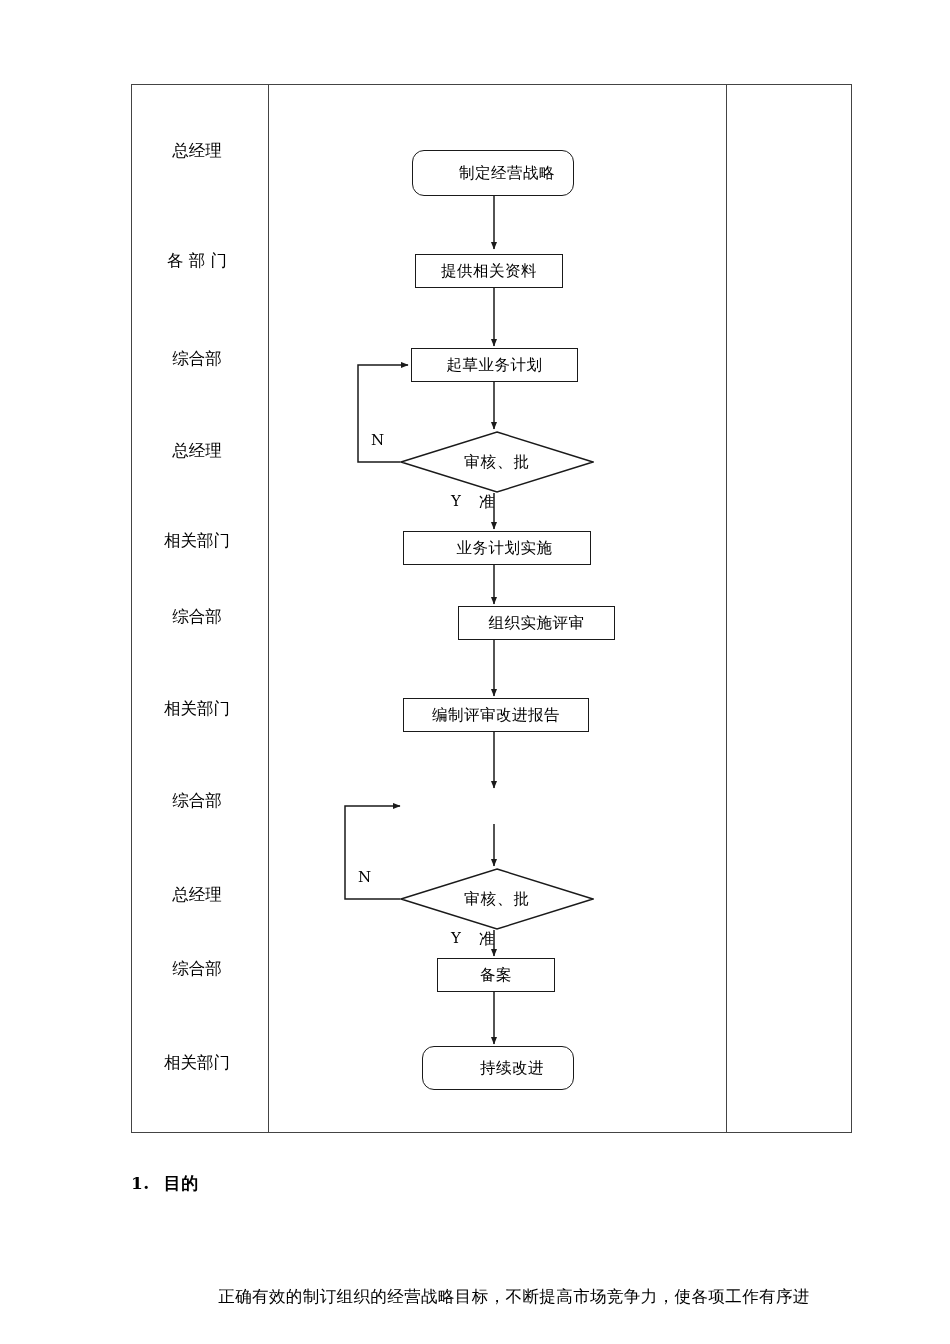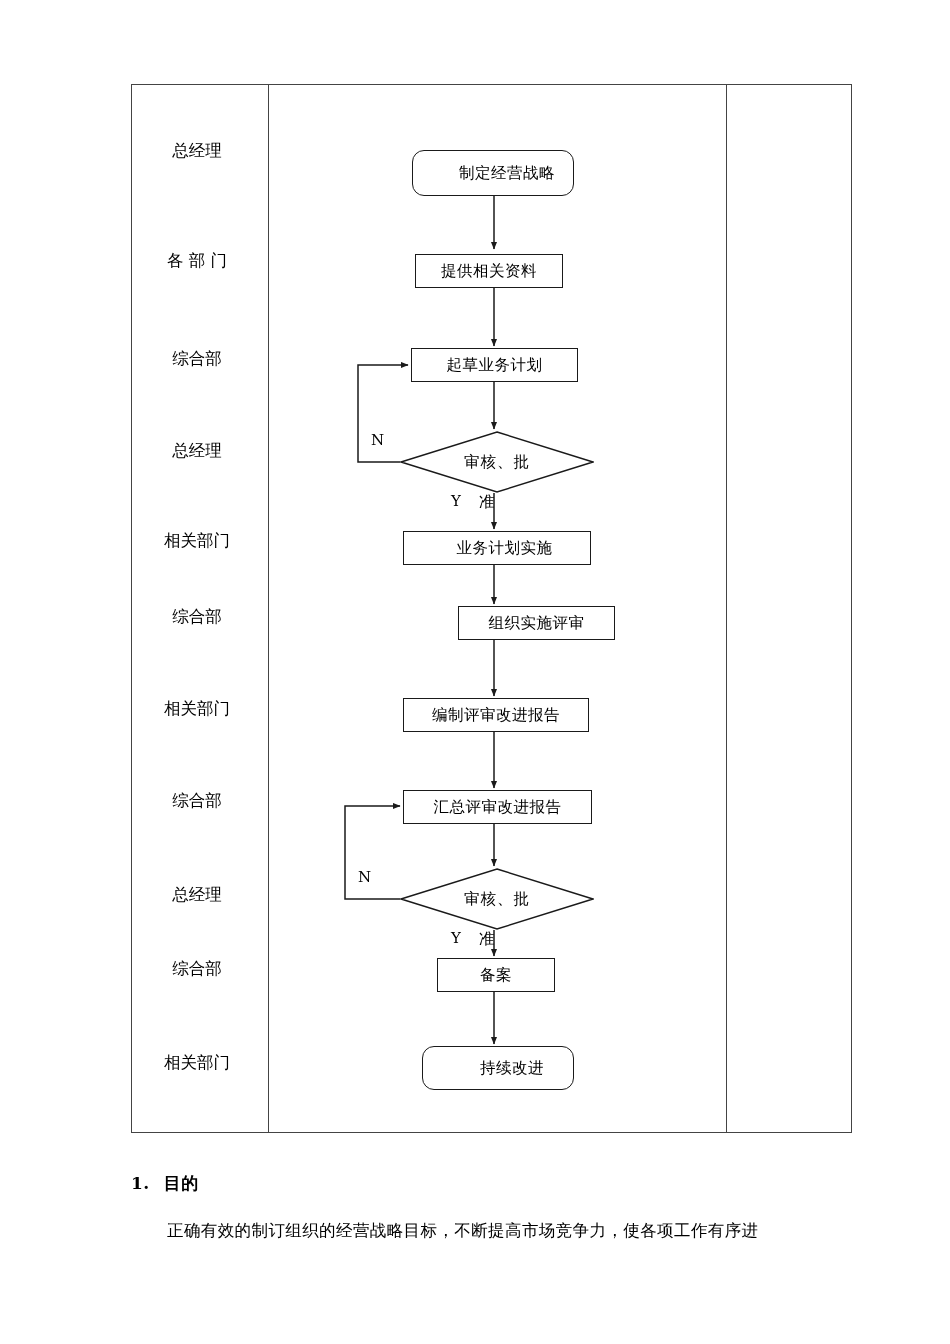--- a/index.html
+++ b/index.html
@@ -130,27 +130,28 @@
     top: 1172px;
     font-size: 17px;
     font-weight: bold;
     font-family: "DejaVu Serif", "Liberation Serif", serif;
     letter-spacing: 0.5px;
   }
   .sec-heading .num { margin-right: 14px; }
   .body-par {
     position: absolute;
     left: 131px;
-    top: 1218px;
+    top: 1284px;
     width: 730px;
     font-size: 16.5px;
     line-height: 1.6;
     text-indent: 36px;
     font-family: "DejaVu Serif", "Liberation Serif", serif;
     letter-spacing: 0.4px;
+    text-align: center;
   }
 </style>
 </head>
 <body>
 
 <div class="page">
 
 
   <div class="flow-table">
     <div class="col-div c1"></div>
@@ -208,21 +209,20 @@
   <div class="node" style="left:415px; top:235px; width:148px; height:34px;margin-top:19px;">提供相关资料</div>
 
   <div class="node" style="left:411px; top:348px; width:167px; height:34px;">起草业务计划</div>
 
   <div class="node" style="left:403px; top:531px; width:188px; height:34px;padding-left:15px;">业务计划实施</div>
 
   <div class="node" style="left:418px; top:606px; width:157px; height:34px;margin-left:40px;">组织实施评审</div>
 
   <div class="node" style="left:403px; top:698px; width:186px; height:34px;">编制评审改进报告</div>
 
-  <div class="node" style="left:403px; top:790px; width:189px; height:34px;">汇总评审改进报告</div>
 
   <div class="node" style="left:437px; top:958px; width:118px; height:34px;">备案</div>
 
   <div class="node rounded" style="left:422px; top:1046px; width:152px; height:44px;">持续改进</div>
 
   <div class="diamond-wrap" style="left:400px; top:431px; width:194px; height:62px;">
     <svg width="194" height="62" viewBox="0 0 194 62" xmlns="http://www.w3.org/2000/svg">
       <polygon points="97,1 193,31 97,61 1,31" fill="#ffffff" stroke="#1a1a1a" stroke-width="1.5"></polygon>
     </svg>
     <div class="diamond-label">审核、批</div>

